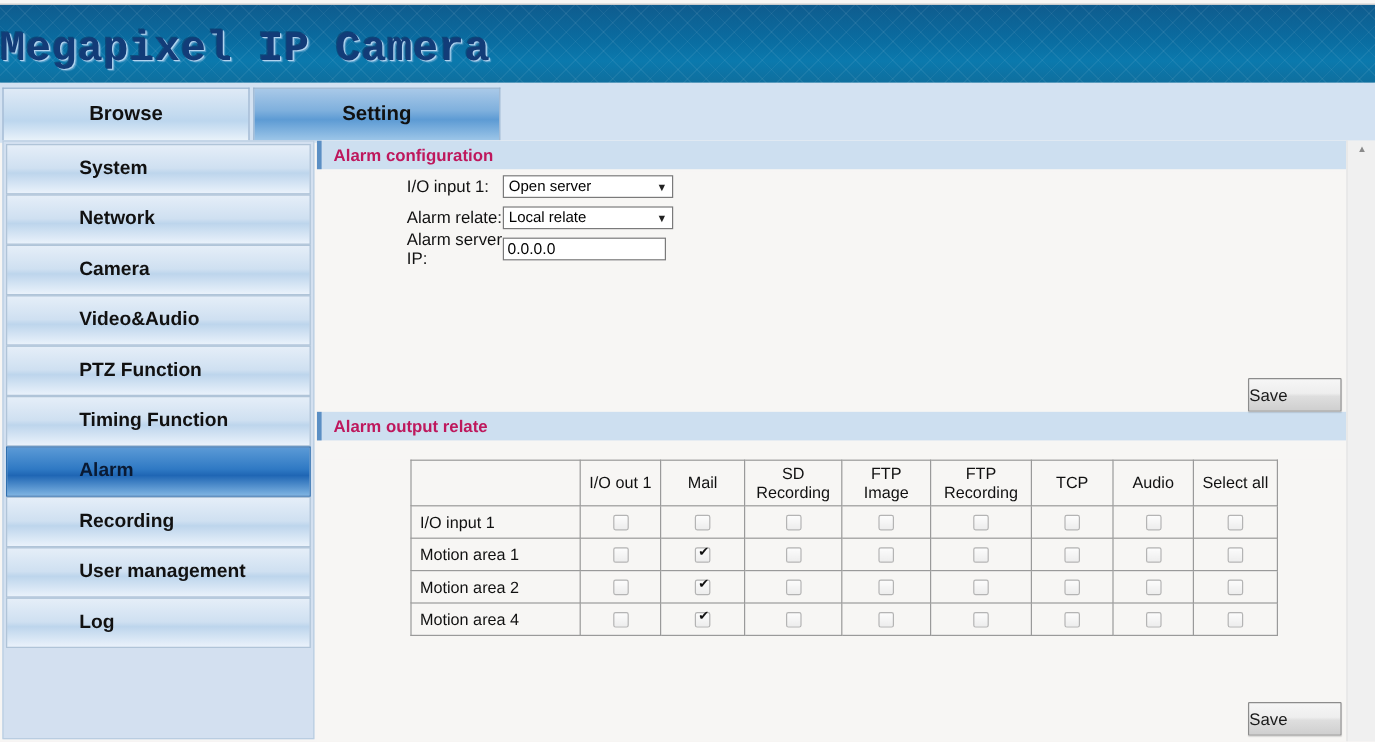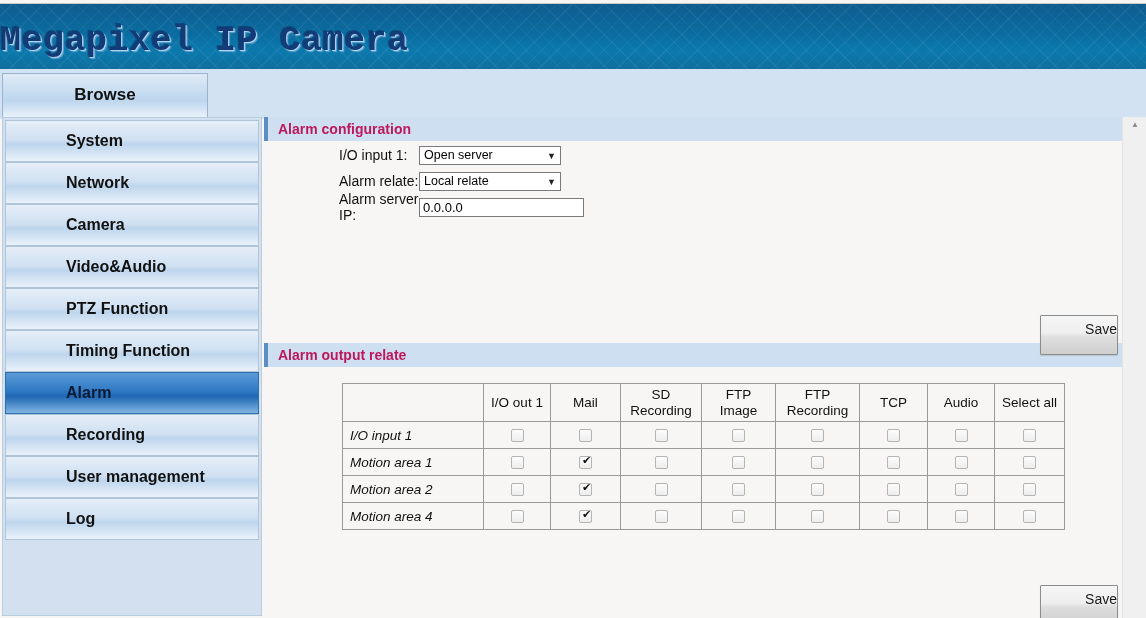--- a/index.html
+++ b/index.html
@@ -153,37 +153,37 @@
     cursor: pointer;
   }
   .sel .caret {
     position: absolute;
     right: 4px; top: 0;
     font-size: 9px;
     line-height: 19px;
     color: #222;
   }
   .txt {
-    width: 165px; height: 19px;
+    width: 136px; height: 19px;
     border: 1px solid #7a7a7a;
     background: #ffffff;
     font-size: 13px;
     color: #000;
     line-height: 17px;
     padding-left: 3px;
   }
 
   .save-btn {
-    width: 78px; height: 40px;
+    width: 78px; height: 28px;
     border: 1px solid #8c8c8c;
     border-radius: 1px;
     background: linear-gradient(180deg, #f6f6f6 0%, #eeeeee 45%, #dedede 55%, #cfcfcf 100%);
     font-size: 14px;
     color: #1a1a1a;
-    text-align: right;
+    text-align: left;
     line-height: 26px;
     cursor: pointer;
     box-shadow: 0 1px 1px rgba(0,0,0,0.12);
   }
 
   
   .relate-table {
     border-collapse: collapse;
     margin-left: 78px;
     margin-top: 16px;
@@ -200,21 +200,20 @@
   .relate-table thead th {
     height: 38px;
     line-height: 16px;
     padding: 0 4px;
   }
   .relate-table tbody td { height: 27px; }
   .relate-table tbody td.rowlabel {
     text-align: left;
     padding-left: 7px;
     width: 141px;
-    font-style: italic;
   }
   .col-io    { width: 67px; }
   .col-mail  { width: 70px; }
   .col-sd    { width: 81px; }
   .col-ftpi  { width: 74px; }
   .col-ftpr  { width: 84px; }
   .col-tcp   { width: 68px; }
   .col-audio { width: 67px; }
   .col-all   { width: 70px; }
 
@@ -261,20 +260,21 @@
 <body>
 
 <div id="app">
 
   <div class="banner">
     <div class="banner-title">Megapixel IP Camera</div>
   </div>
 
   <div class="tabbar">
     <div class="tab tab-browse">Browse</div>
+    <div class="tab tab-setting">Setting</div>
   </div>
 
   <div class="sidebar">
     <div class="side-item">System</div>
     <div class="side-item">Network</div>
     <div class="side-item">Camera</div>
     <div class="side-item">Video&amp;Audio</div>
     <div class="side-item">PTZ Function</div>
     <div class="side-item">Timing Function</div>
     <div class="side-item active">Alarm</div>

